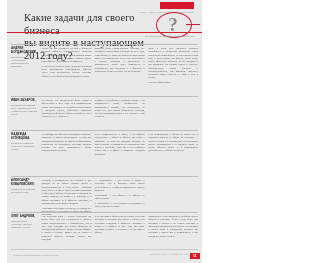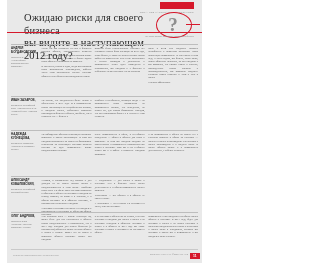--- a/index.html
+++ b/index.html
@@ -110,21 +110,21 @@
 </head>
 <body>
 
 <div class="page">
   <div class="field"></div>
 
   <div class="topbar"></div>
   <div class="kicker">ТЕМА: ГОД НАСТУПАЮЩИЙ. ПРОГНОЗЫ</div>
 
   <div class="title">
-    <span>Ожидаю риски для своего бизнеса</span>
+    <span>Какие задачи для своего бизнеса</span>
     <span>вы видите в наступающем 2012 году?</span>
   </div>
 
   <div class="qwrap">
     <div class="qcircle"></div>
     <div class="qmark">?</div>
     <div class="qtail"></div>
   </div>
 
   <div class="redrule"></div>

